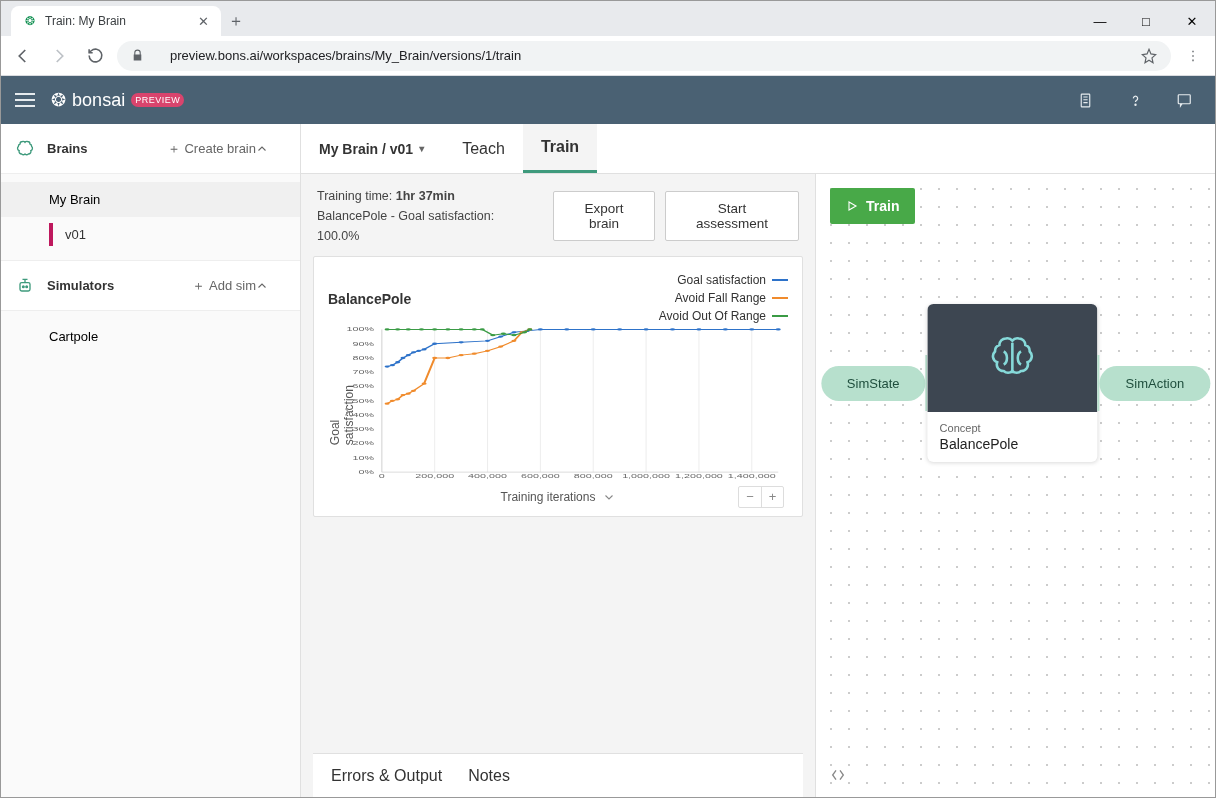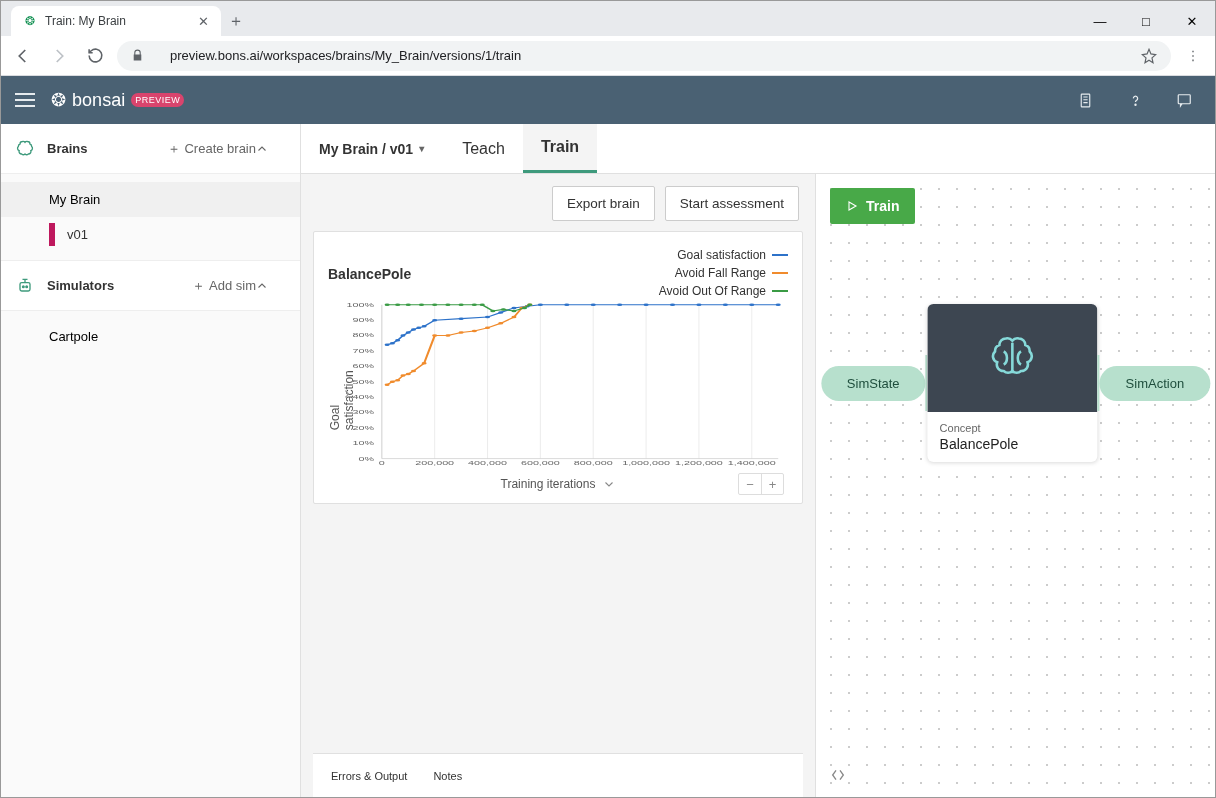--- a/index.html
+++ b/index.html
@@ -37,21 +37,21 @@
   .sidebar { width:300px; background:#fafafa; border-right:1px solid #e0e0e0; display:flex; flex-direction:column; }
   .side-section-header { height:50px; display:flex; align-items:center; padding:0 14px; border-bottom:1px solid #eee; background:#fff; }
   .side-section-header .icon { width:22px; color:#3e9a7c; margin-right:10px; }
   .side-section-header .title { font-weight:600; color:#333; flex:0 0 auto; }
   .side-section-header .action { margin-left:auto; display:flex; align-items:center; gap:4px; color:#666; cursor:pointer; }
   .side-section-header .chev { width:30px;text-align:center; color:#666; cursor:pointer; }
   .side-tree { padding:8px 0; }
   .tree-item { padding:10px 16px 10px 48px; color:#000000; cursor:pointer; }
   .tree-item.selected { background:#f0f0f0; font-weight:400; }
   .tree-sub-wrap{ padding:6px 0 6px 48px;}
-  .tree-sub-wrap .bar{border-left:6px solid #be185d; padding:4px 0 4px 12px;}
+  .tree-sub-wrap .bar{border-left:4px solid #be185d; padding:4px 0 4px 12px;}
   
   .sideline{height:1px;background:#eee;}
   
   
   .main { flex:1; display:flex; flex-direction:column; background:#f4f4f4; min-width:0;}
   .main-tabs { height:50px; background:#fff; border-bottom:1px solid #e0e0e0; display:flex; align-items:stretch; padding-left:18px; }
   .breadcrumb { display:flex; align-items:center; font-weight:600; color:#333; padding-right:20px; font-size:14px;}
   .breadcrumb .chev-down { margin-left:6px; color:#666; font-size:10px;}
   .m-tab { padding:0 18px; display:flex; align-items:center; color:#333; cursor:pointer; font-size:16px;}
   .m-tab.active { border-bottom:3px solid #3e9a7c; font-weight:600; background:#f4f4f4;}
@@ -68,21 +68,21 @@
   .legend { margin-left:auto; text-align:right; font-size:12px; }
   .legend-row { display:flex; align-items:center; justify-content:flex-end; gap:6px; line-height:1.5;}
   .legend-swatch { width:16px; height:2.5px; }
   .chart-body { flex:1; position:relative; min-height:0;}
   .chart-body svg { width:100%; height:100%; }
   .chart-foot { display:flex; align-items:center; justify-content:center; gap:8px; padding:4px 0; position:relative;}
   .chart-foot .zoom-ctrl{position:absolute; right:4px; display:flex; border:1px solid #ddd; border-radius:2px;}
   .chart-foot .zoom-ctrl div{ width:22px;height:20px;display:flex;align-items:center;justify-content:center;color:#888;cursor:pointer;}
   .chart-foot .zoom-ctrl div + div{border-left:1px solid #ddd;}
   
-  .bottom-bar { height:44px; background:#fff; border-top:1px solid #e0e0e0; display:flex; align-items:center; padding:0 18px; gap:26px; font-size:11px; color:#333;}
+  .bottom-bar { height:44px; background:#fff; border-top:1px solid #e0e0e0; display:flex; align-items:center; padding:0 18px; gap:26px; font-size:16px; color:#333;}
   
   
   .right-panel { width:400px; background:#fff;
       background-image: radial-gradient(circle, #ccc 1px, transparent 1px);
       background-size: 18px 18px; background-position: 6px 6px;
       border-left:1px solid #e0e0e0; position:relative; padding:14px;}
   .train-btn { background:#48a948; color:#fff; border:none; padding:10px 16px; font-weight:600; border-radius:2px; cursor:pointer; display:flex; align-items:center; gap:8px; font-size:14px;}
   .graph { position:absolute; left:50%; top:130px; transform:translateX(-50%); display:flex; align-items:center;}
   .node-pill { background:#b7e0cd; color:#1f4e3d; padding:10px 26px; border-radius:18px; font-size:13px;}
   .node-edge { width:2px; height:56px; background:#b7e0cd;}
@@ -250,20 +250,26 @@
           <span>Teach</span>
         </div>
       <div class="m-tab active">
           <span>Train</span>
         </div>
     </div>
 
     <div class="main-content">
       <div class="center">
         <div class="status-row">
+          <div class="status-text">
+            <span>Training time:</span>
+            <span class="bold">1hr 37min</span><br>
+            <span>BalancePole - Goal satisfaction:</span>&nbsp;
+            <span>100.0%</span>
+          </div>
           <div style="margin-left:auto; display:flex; gap:10px;">
             <button class="btn">Export brain</button>
             <button class="btn">Start assessment</button>
           </div>
         </div>
 
         <div class="chart-card">
           <div class="chart-header">
             <div class="chart-title">BalancePole</div>
             <div class="legend">

